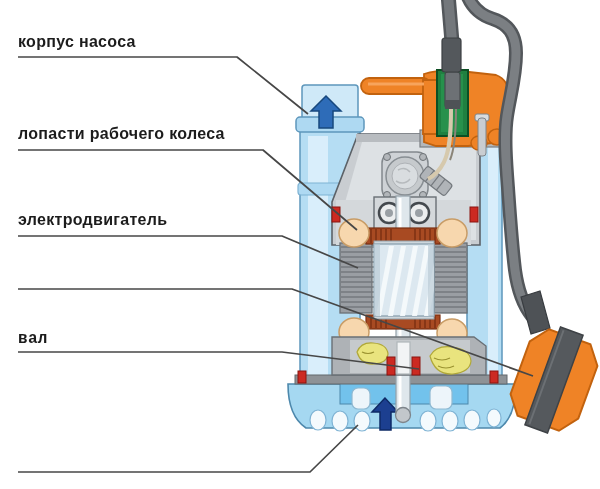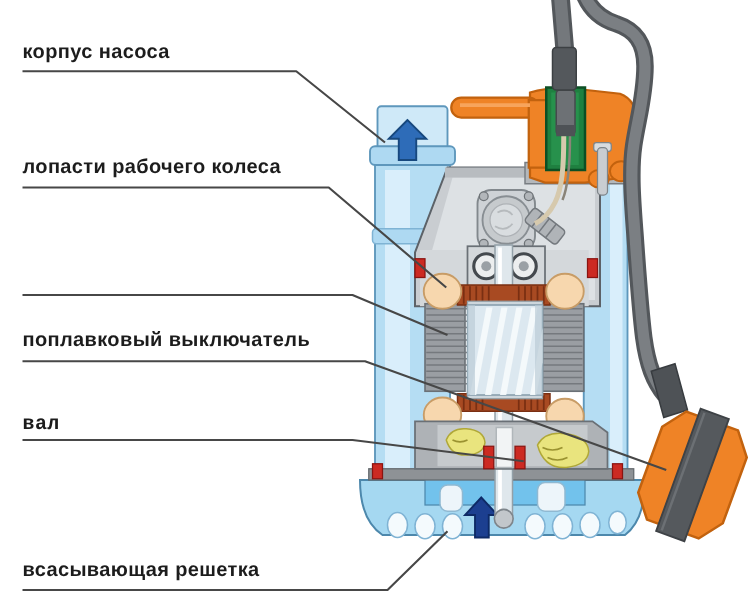--- a/index.html
+++ b/index.html
@@ -220,17 +220,16 @@
     <polyline points="18,150 263,150 357,230"></polyline>
     <polyline points="18,236 282,236 358,268"></polyline>
     <polyline points="18,289 292,289 533,376"></polyline>
     <polyline points="18,352 282,352 419,369"></polyline>
     <polyline points="18,472 310,472 358,425"></polyline>
   </g>
 </svg>
 
 <div class="label lbl1">лопасти рабочего колеса</div>
 <div class="label lbl0">корпус насоса</div>
-<div class="label lbl3">поплавковый выключатель</div>
+<div class="label lbl2">электродвигатель</div>
 <div class="label lbl4">вал</div>
-<div class="label lbl5">всасывающая решетка</div>
 
 </div>
 
 </body></html>

